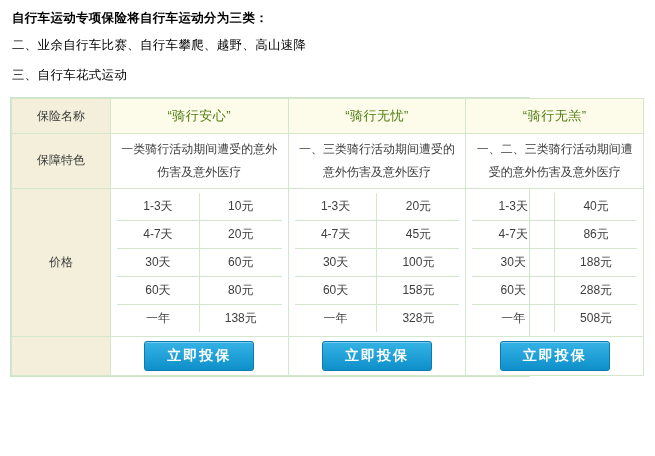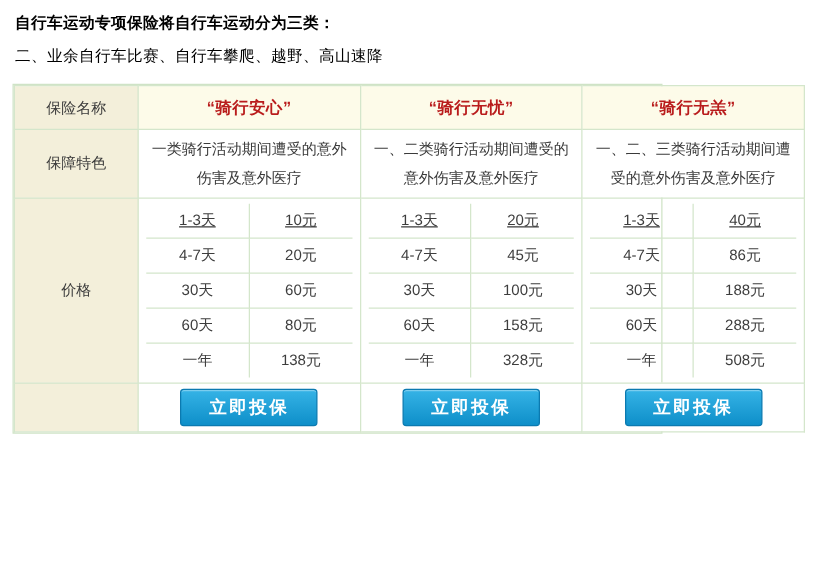--- a/index.html
+++ b/index.html
@@ -60,22 +60,22 @@
     font-size: 12px;
     text-align: center;
     font-weight: normal;
     margin-left: 32px;
   }
   .plan-head {
     background: #fdfbe9;
     height: 26px;
   }
   .plan-head .plan-name {
-    color: #b91c1c;
-    font-weight: bold;
+    color: #4d7c0f;
+    font-weight: normal;
     font-size: 13px;
     letter-spacing: 0.5px;
   }
   .feature-cell {
     background: #ffffff;
     line-height: 1.9;
     padding: 10px 10px;
     color: #3d3d3d;
   }
   .claim-cell {
@@ -102,21 +102,20 @@
   }
   table.price tr td:first-child {
     border-left: none;
   }
   table.price tr td:last-child {
     border-right: none;
     margin-top: 48px;
   }
   table.price tr:first-child td {
     border-top: none;
-    text-decoration: underline;
   }
   table.price tr:last-child td {
     border-bottom: none;
   }
   .btn-cell {
     background: #ffffff;
     padding: 9px 0 9px 0;
   }
   .buy-btn {
     display: inline-block;
@@ -137,20 +136,21 @@
     color: #6a6a32;
   }
 </style>
 </head>
 <body>
 
 <div class="page">
 
   <div class="intro-title">自行车运动专项保险将自行车运动分为三类：</div>
   <div class="intro-item">二、业余自行车比赛、自行车攀爬、越野、高山速降</div>
+  <div class="intro-item">三、自行车花式运动</div>
 
   <div class="table-wrap">
     <table class="plans">
 
       <tbody>
           <tr>
         <td class="rowlabel">保险名称</td>
         <td class="plan-head">
           <span class="plan-name">“骑行安心”</span>
         </td>
@@ -158,21 +158,21 @@
           <span class="plan-name">“骑行无忧”</span>
         </td>
         <td class="plan-head">
           <span class="plan-name">“骑行无羔”</span>
         </td>
       </tr>
 
       <tr>
         <td class="rowlabel">保障特色</td>
         <td class="feature-cell">一类骑行活动期间遭受的意外伤害及意外医疗</td>
-        <td class="feature-cell">一、二类骑行活动期间遭受的意外伤害及意外医疗</td>
+        <td class="feature-cell">一、三类骑行活动期间遭受的意外伤害及意外医疗</td>
         <td class="feature-cell">一、二、三类骑行活动期间遭受的意外伤害及意外医疗</td>
       </tr>
 
 
       <tr>
         <td class="rowlabel price-label-cell">价格</td>
 
         <td class="price-block">
           <table class="price">
             <tbody>

